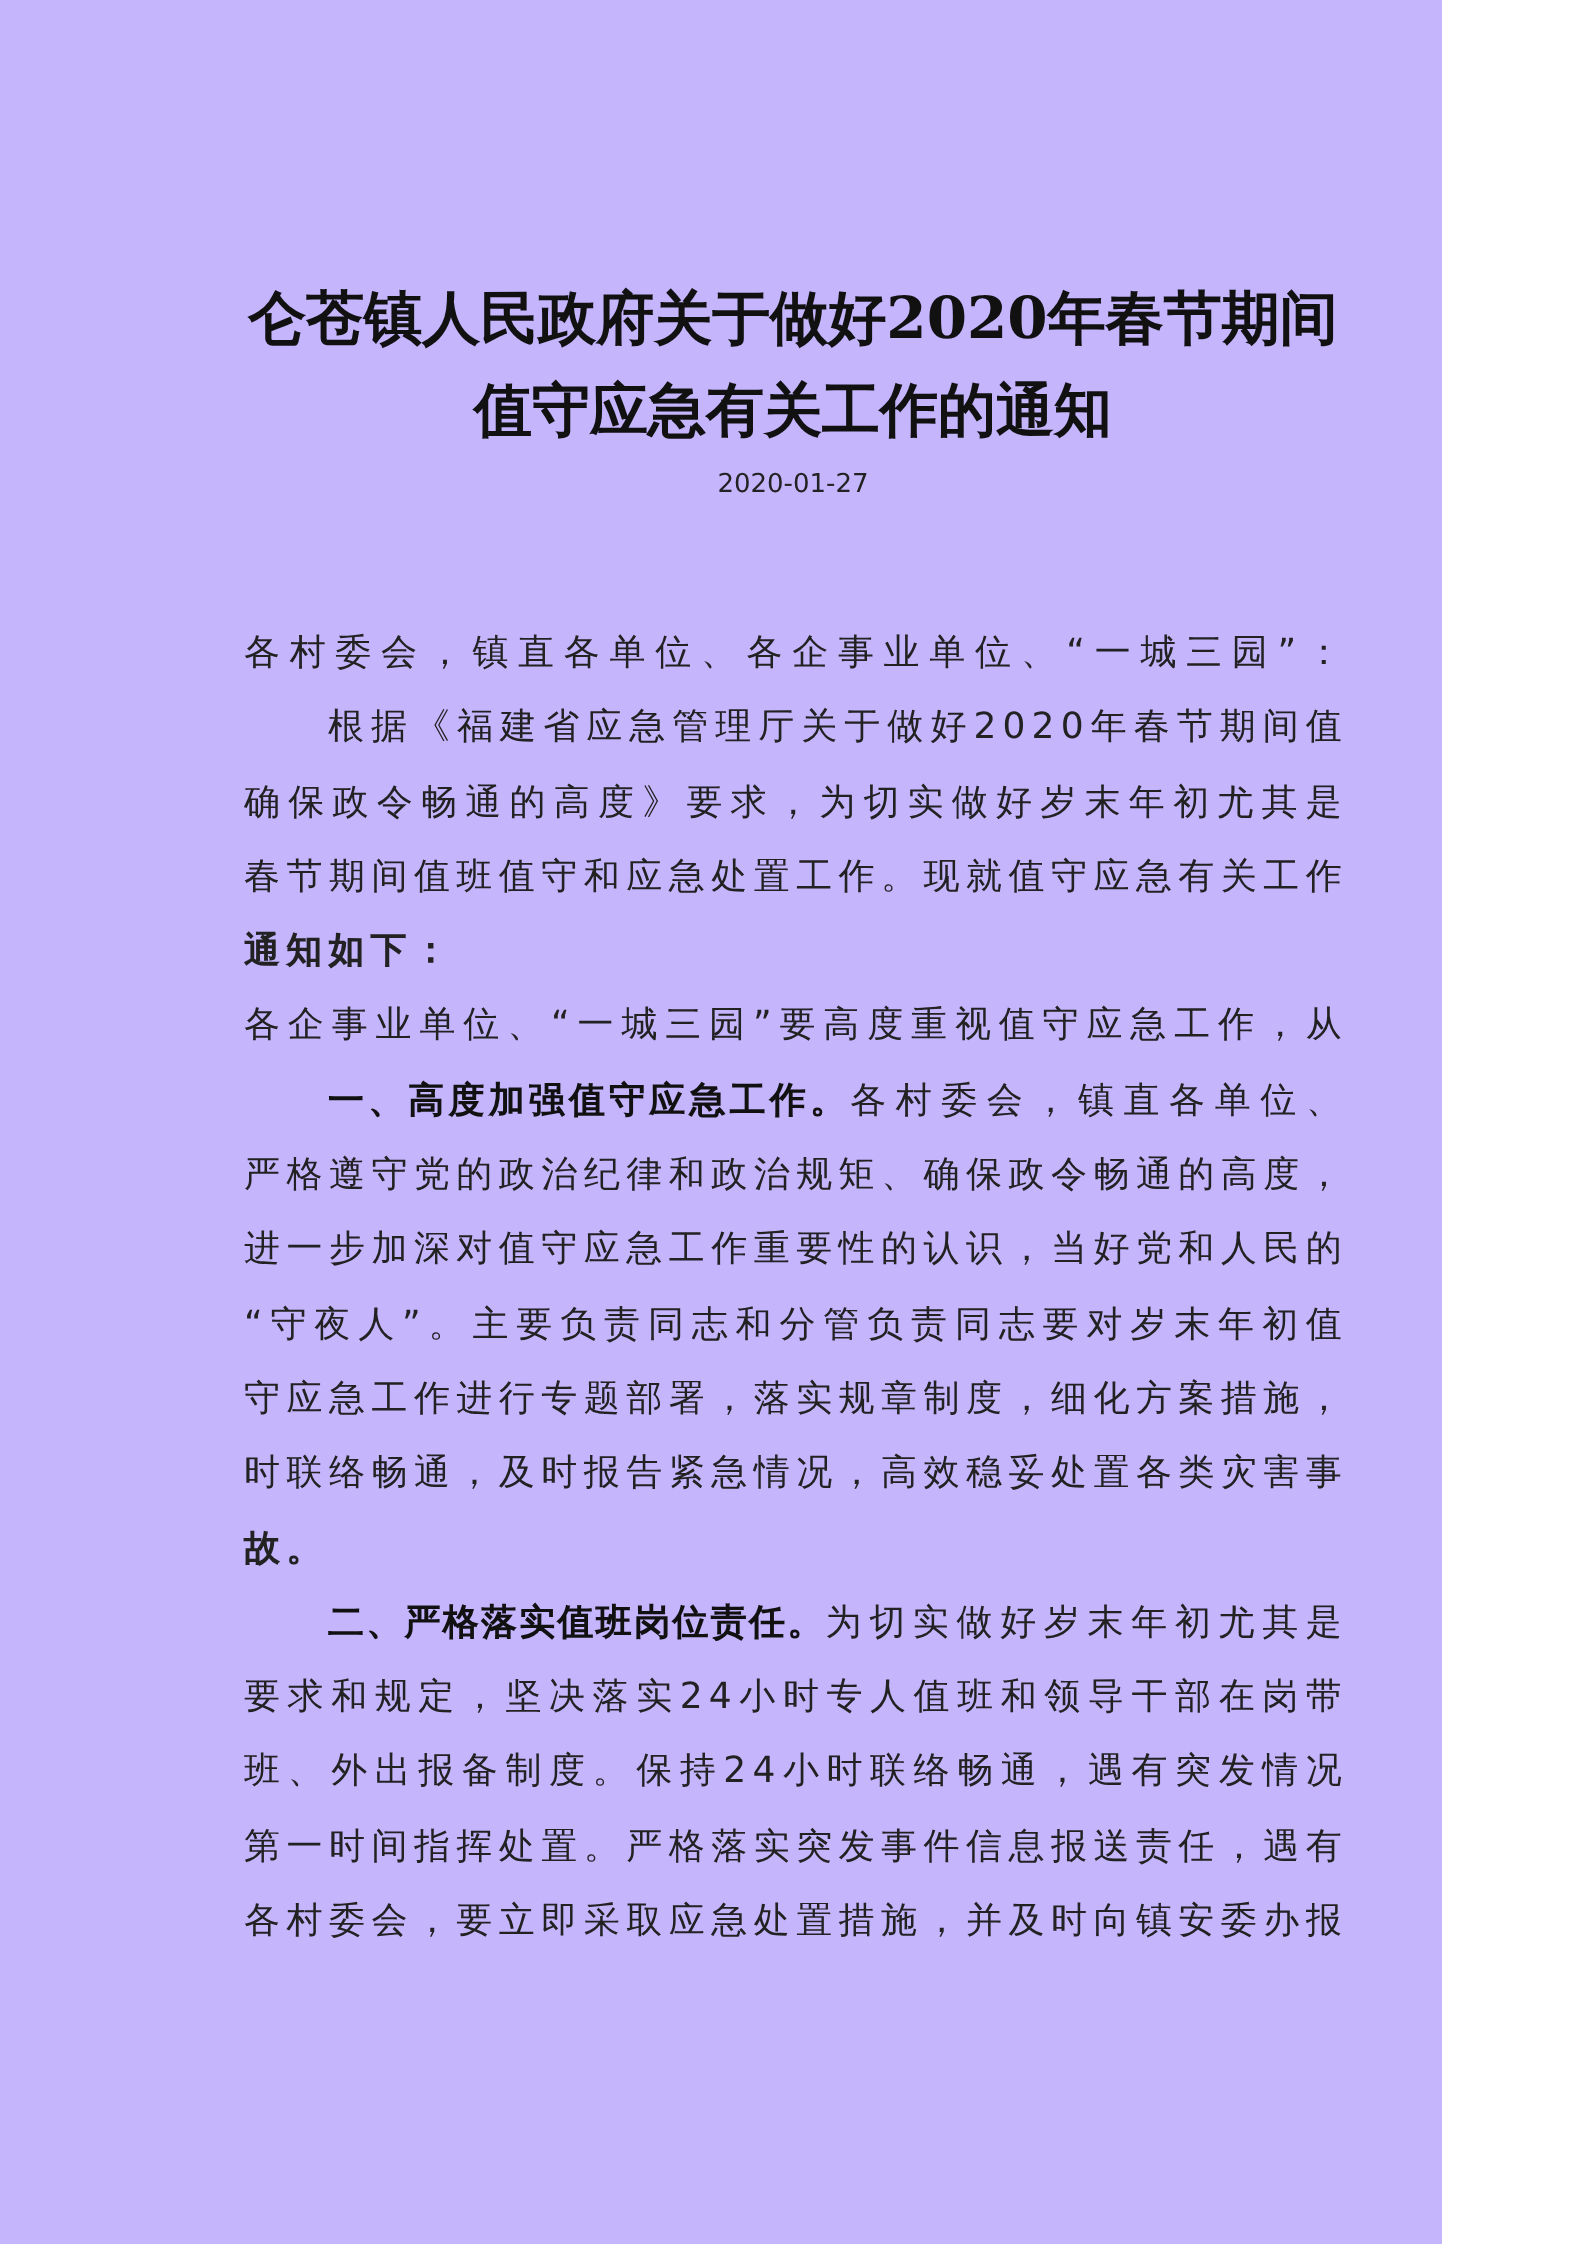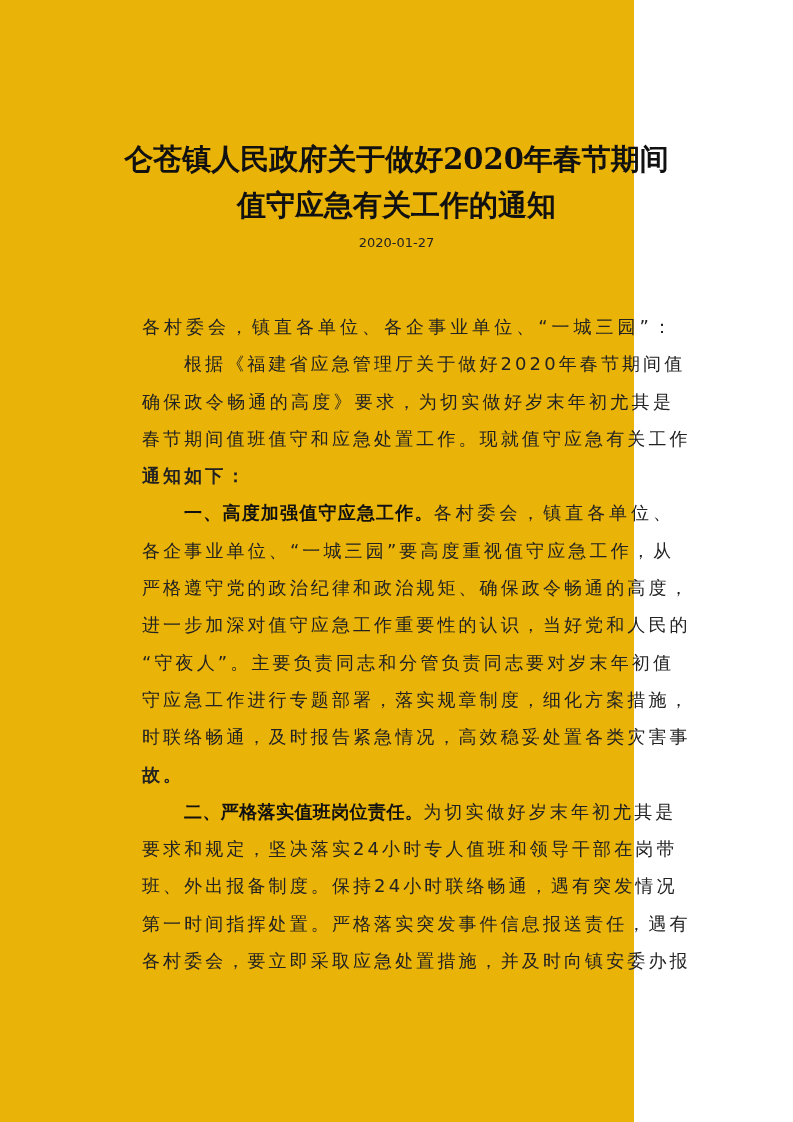--- a/index.html
+++ b/index.html
@@ -10,22 +10,22 @@
     body {
       width: 793px;
       height: 1122px;
       position: relative;
       overflow: hidden;
       color: #1a1a1a;
     }
     .page {
       position: absolute;
       left: 0; top: 0;
-      width: 634px; height: 1122px;
-      background: #eab308;
+      width: 721px; height: 1122px;
+      background: #c4b5fd;
     }
     .title {
       position: absolute;
       left: 100px;
       width: 593px;
       top: 136px;
       text-align: center;
       font-family: "DejaVu Serif", "Liberation Serif", serif;
       font-weight: bold;
       font-size: 29px;
@@ -55,21 +55,20 @@
       color: #222;
     }
     .line {
       display: block;
       height: 37.3px;
       line-height: 30px;
       white-space: nowrap;
       letter-spacing: 3.1px;
       text-align: justify;
       text-align-last: justify;
-      margin-left: 20px;
     }
     .line.last { text-align-last: left; font-weight: bold; }
     .indent { padding-left: 42px; }
     .bold {
       font-weight: bold;
       letter-spacing: 0.4px;
       color: #111;
     }
   </style>
 </head>
@@ -85,22 +84,22 @@
   <div class="date">2020-01-27</div>
 
   <div class="body">
     <span class="line">各村委会，镇直各单位、各企事业单位、“一城三园”：</span>
 
     <span class="line indent">根据《福建省应急管理厅关于做好2020年春节期间值</span>
     <span class="line">确保政令畅通的高度》要求，为切实做好岁末年初尤其是</span>
     <span class="line">春节期间值班值守和应急处置工作。现就值守应急有关工作</span>
     <span class="line last">通知如下：</span>
 
+    <span class="line">各企事业单位、“一城三园”要高度重视值守应急工作，从</span>
     <span class="line indent"><span class="bold">一、高度加强值守应急工作。</span><span>各村委会，镇直各单位、</span></span>
-    <span class="line">各企事业单位、“一城三园”要高度重视值守应急工作，从</span>
     <span class="line">严格遵守党的政治纪律和政治规矩、确保政令畅通的高度，</span>
     <span class="line">进一步加深对值守应急工作重要性的认识，当好党和人民的</span>
     <span class="line">“守夜人”。主要负责同志和分管负责同志要对岁末年初值</span>
     <span class="line">守应急工作进行专题部署，落实规章制度，细化方案措施，</span>
     <span class="line">时联络畅通，及时报告紧急情况，高效稳妥处置各类灾害事</span>
     <span class="line last">故。</span>
 
     <span class="line indent"><span class="bold">二、严格落实值班岗位责任。</span><span>为切实做好岁末年初尤其是</span></span>
     <span class="line">要求和规定，坚决落实24小时专人值班和领导干部在岗带</span>
     <span class="line">班、外出报备制度。保持24小时联络畅通，遇有突发情况</span>

